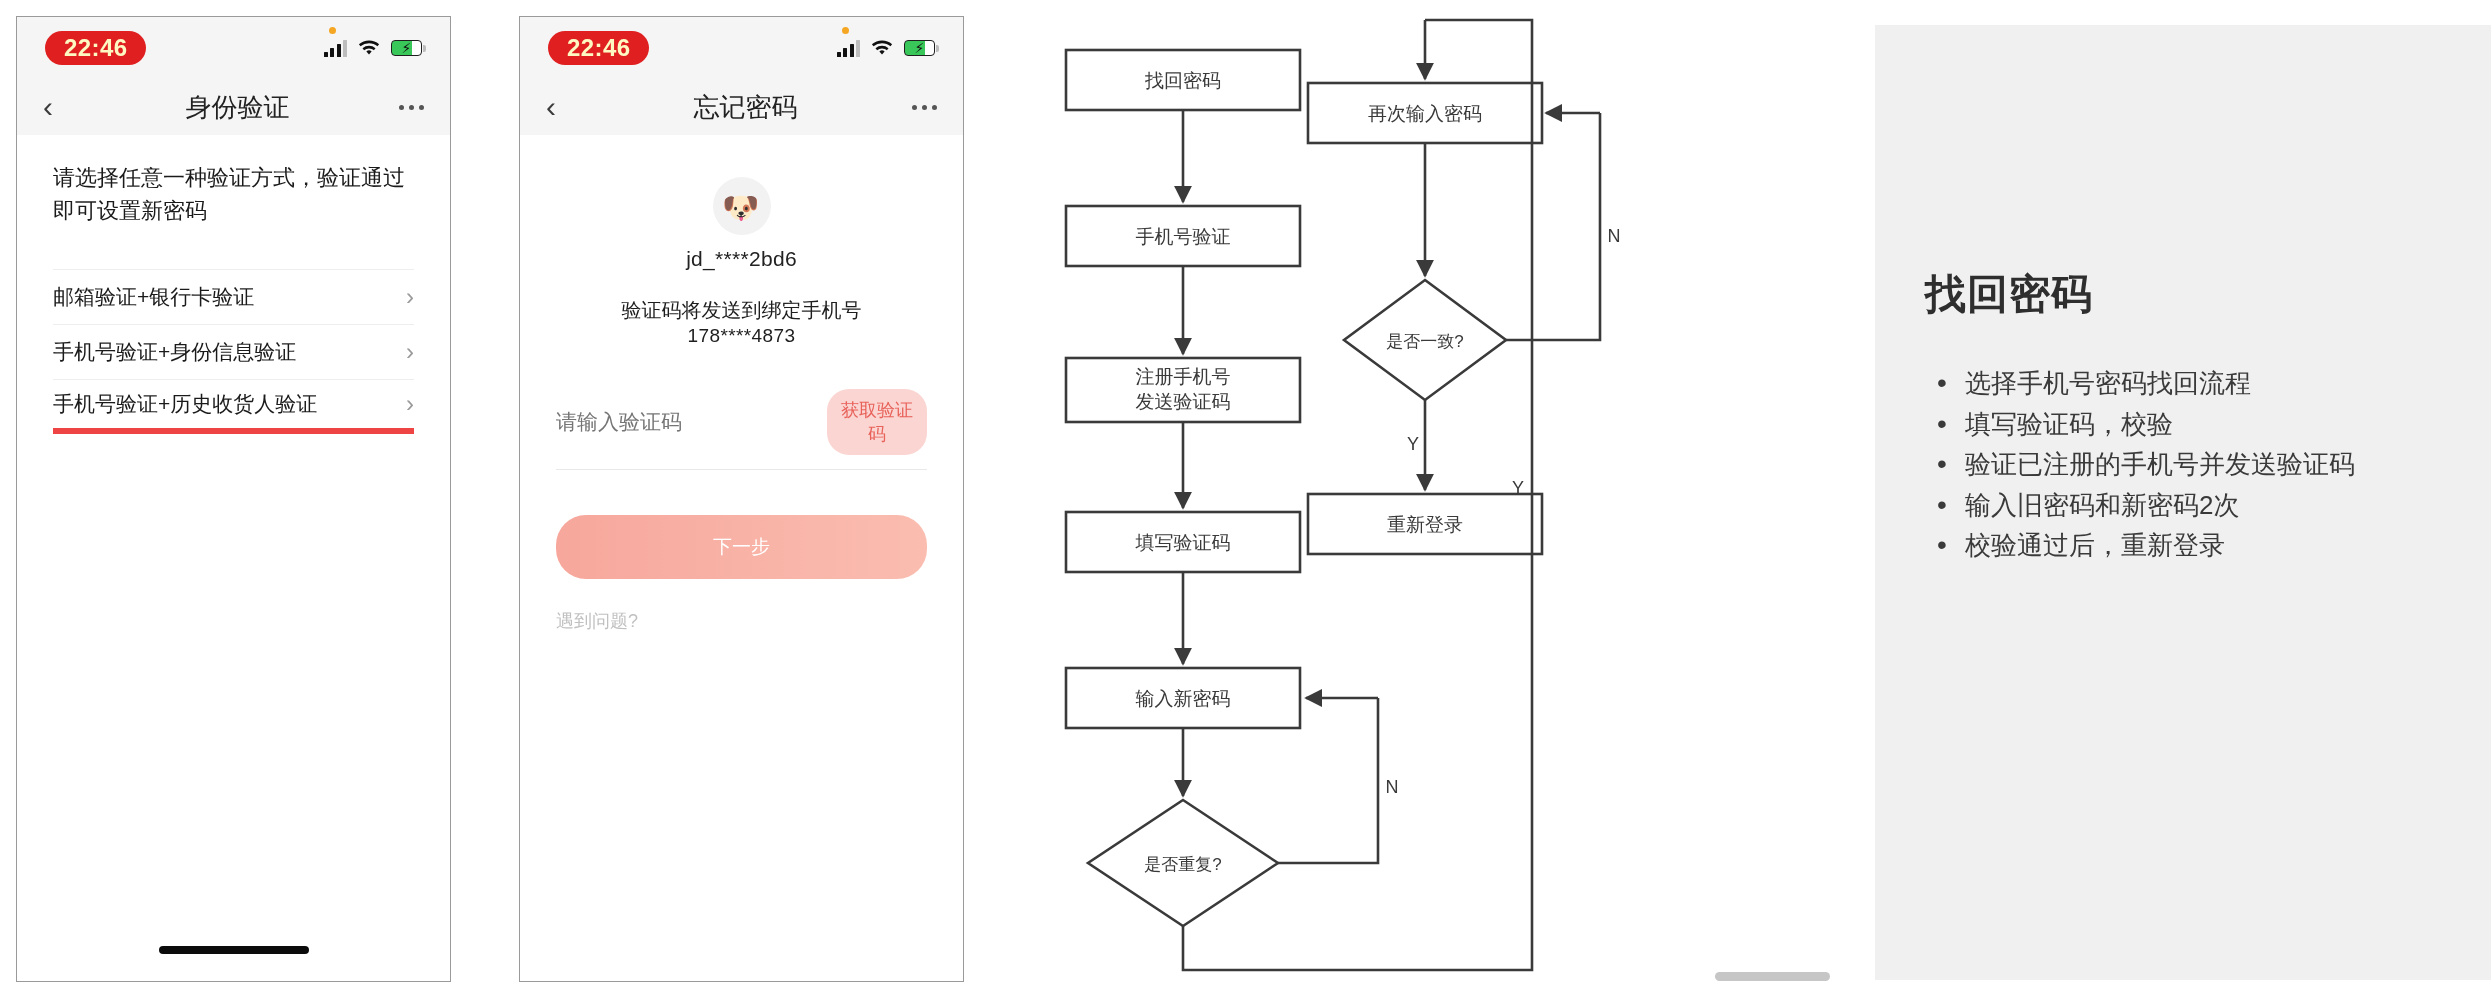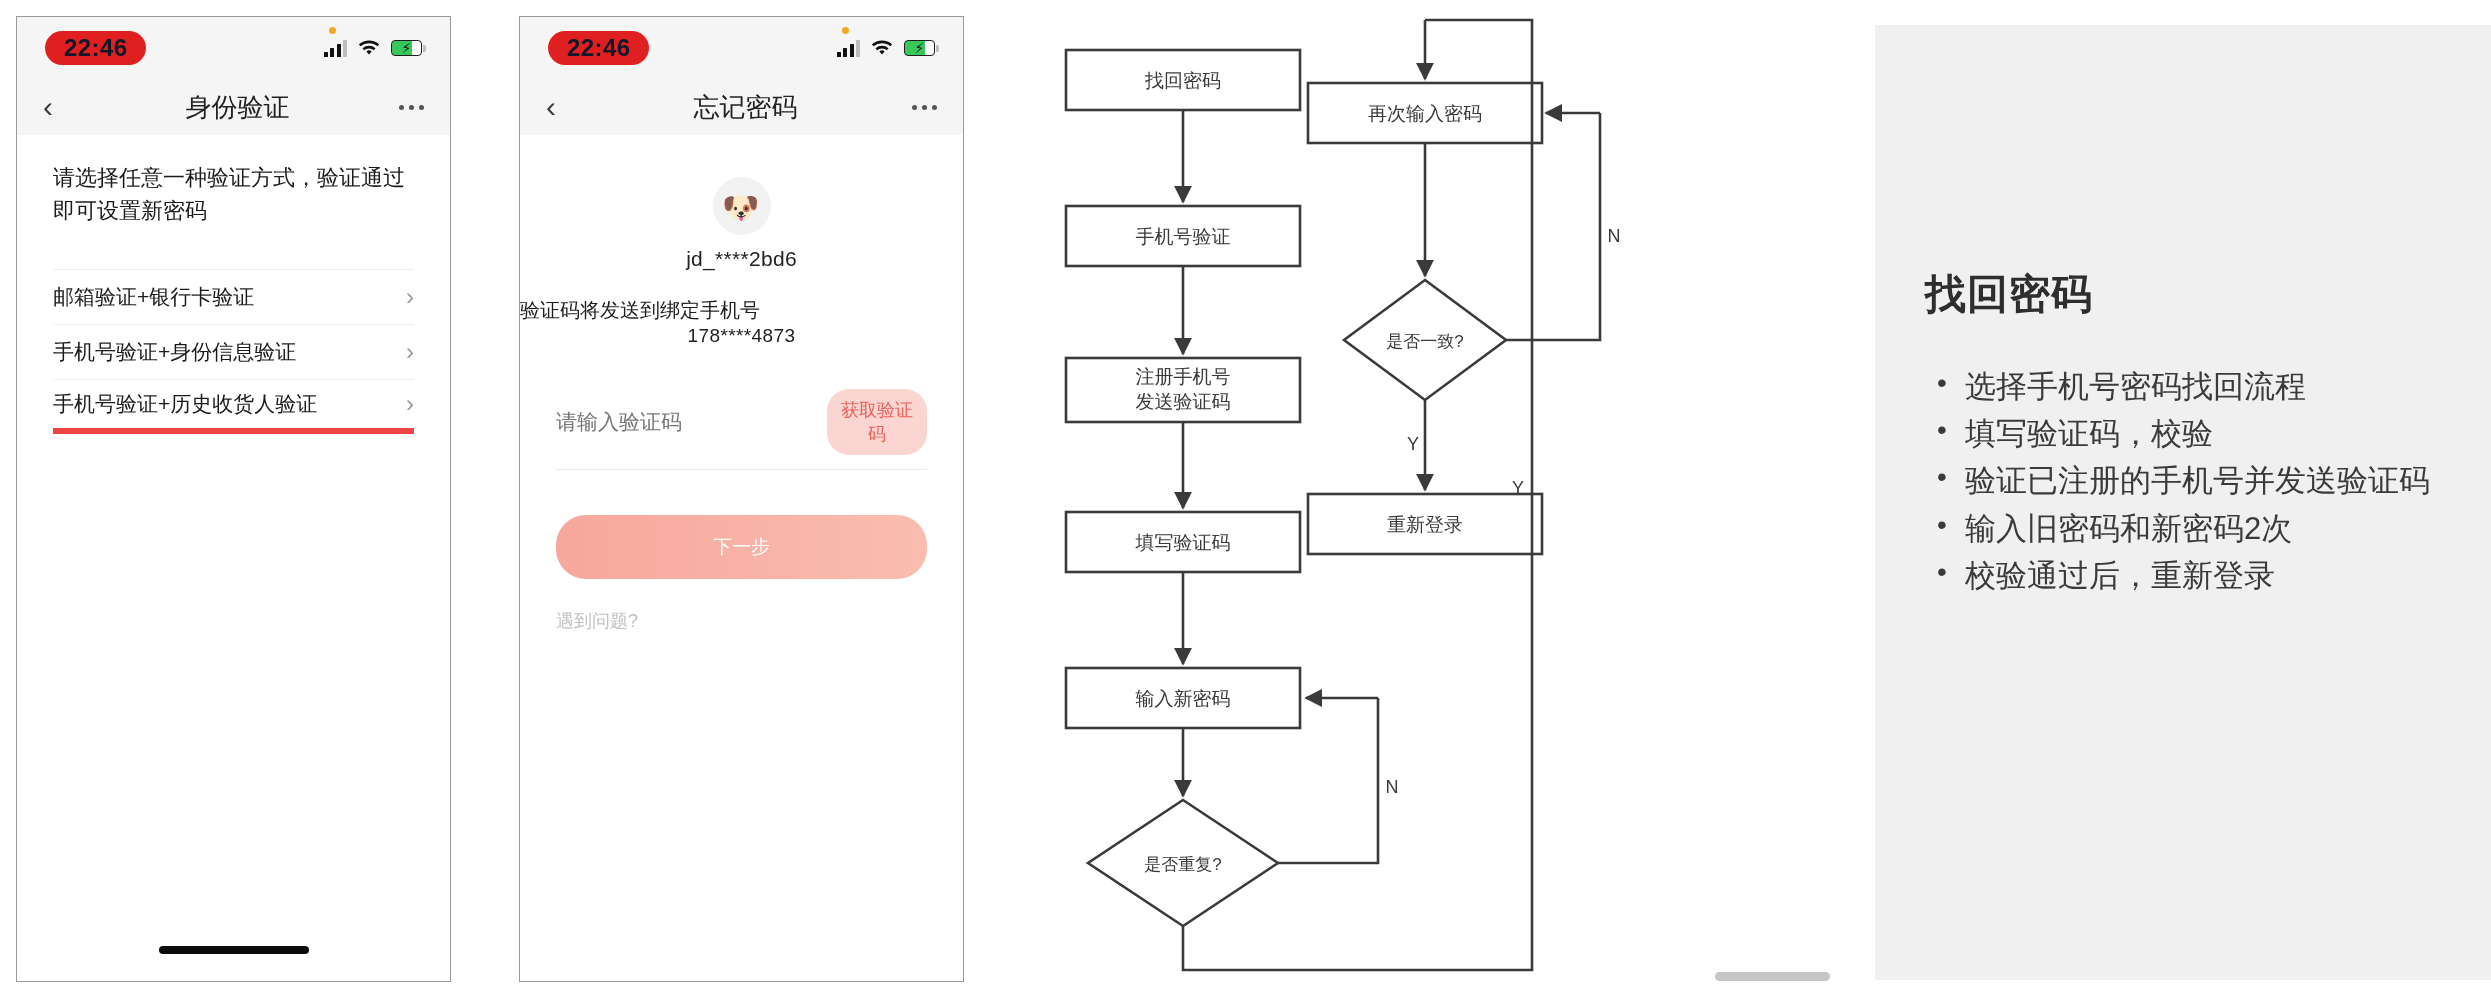--- a/index.html
+++ b/index.html
@@ -22,21 +22,21 @@
   #phone-2 { left: 519px; top: 16px; width: 445px; height: 966px; }
 
   .statusbar {
     height: 62px;
     background: #f5f5f5;
     display: flex; align-items: center;
     padding: 0 28px;
     position: relative;
   }
   .time-pill {
-    background: #e02020; color: #0f172a;
+    background: #e02020; color: #fef9c3;
     font-size: 24px; font-weight: bold;
     border-radius: 22px;
     padding: 4px 19px 5px 19px;
     letter-spacing: .4px;
     line-height: 1.05;
   }
   .status-icons {
     margin-left: auto;
     display: flex; align-items: center; gap: 11px;
     position: relative;
@@ -123,21 +123,21 @@
   .avatar .dog {
     position: absolute; left: 50%; top: 52%;
     transform: translate(-50%,-50%);
     font-size: 30px;
   }
   .p2-user {
     text-align: center; margin-top: 12px;
     font-size: 21px; color: #222; letter-spacing: .3px;
   }
   .p2-sendto {
-    text-align: left; margin-top: 25px;
+    text-align: center; margin-top: 25px;
     font-size: 20px; color: #1e1e1e; line-height: 1.45;
   }
   .p2-phone {
     text-align: center; font-size: 19px; color: #1e1e1e; letter-spacing: .4px;
   }
   .code-field {
     margin: 42px 36px 0 36px;
     display: flex; align-items: center;
     border-bottom: 1px solid #e9e9e9;
     padding-bottom: 14px;
@@ -188,21 +188,21 @@
     background: #f0f0f0;
     padding: 0 50px;
   }
   .sum-title {
     font-size: 41px; font-weight: bold; color: #2e2e2e;
     margin-top: 242px; letter-spacing: 1px;
   }
   .sum-list { margin-top: 44px; padding-left: 40px; list-style: none; }
   .sum-list li {
     position: relative;
-    font-size: 31px; color: #3a3a3a;
+    font-size: 26px; color: #3a3a3a;
     line-height: 1.33; margin-bottom: 6px;
   }
   .sum-list li::before {
     content: "•"; position: absolute; left: -28px; top: -2px;
     font-size: 28px; color: #3a3a3a;
   }
 </style>
 </head>
 <body>
 

